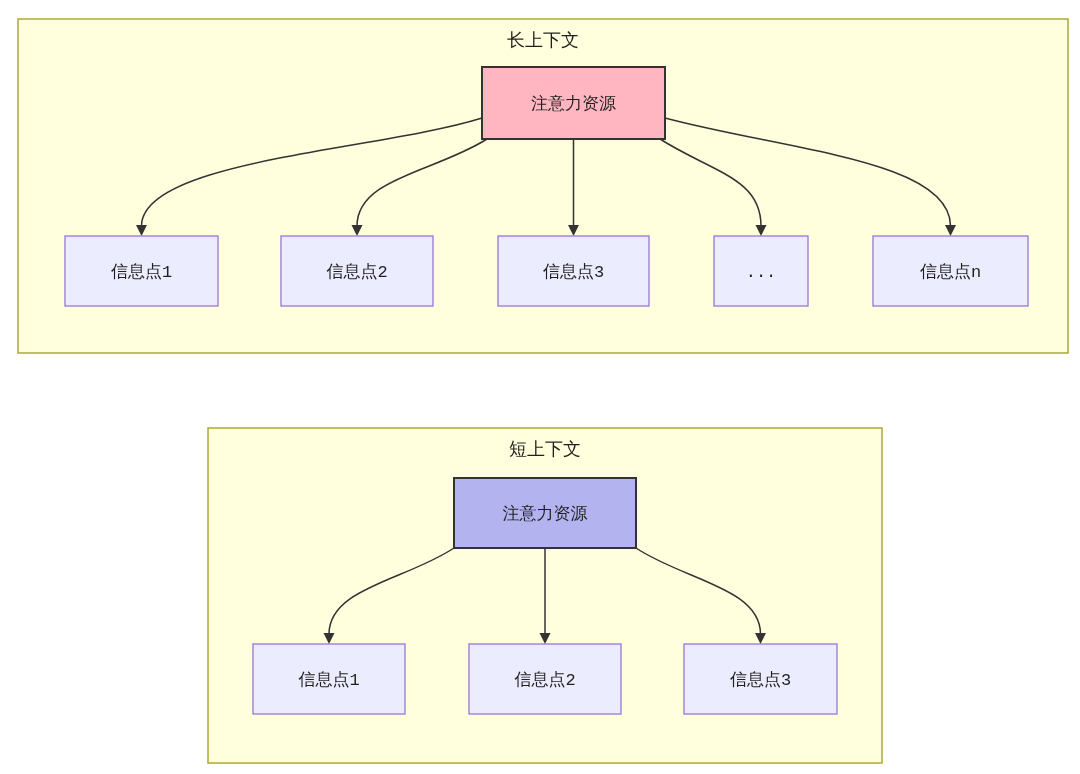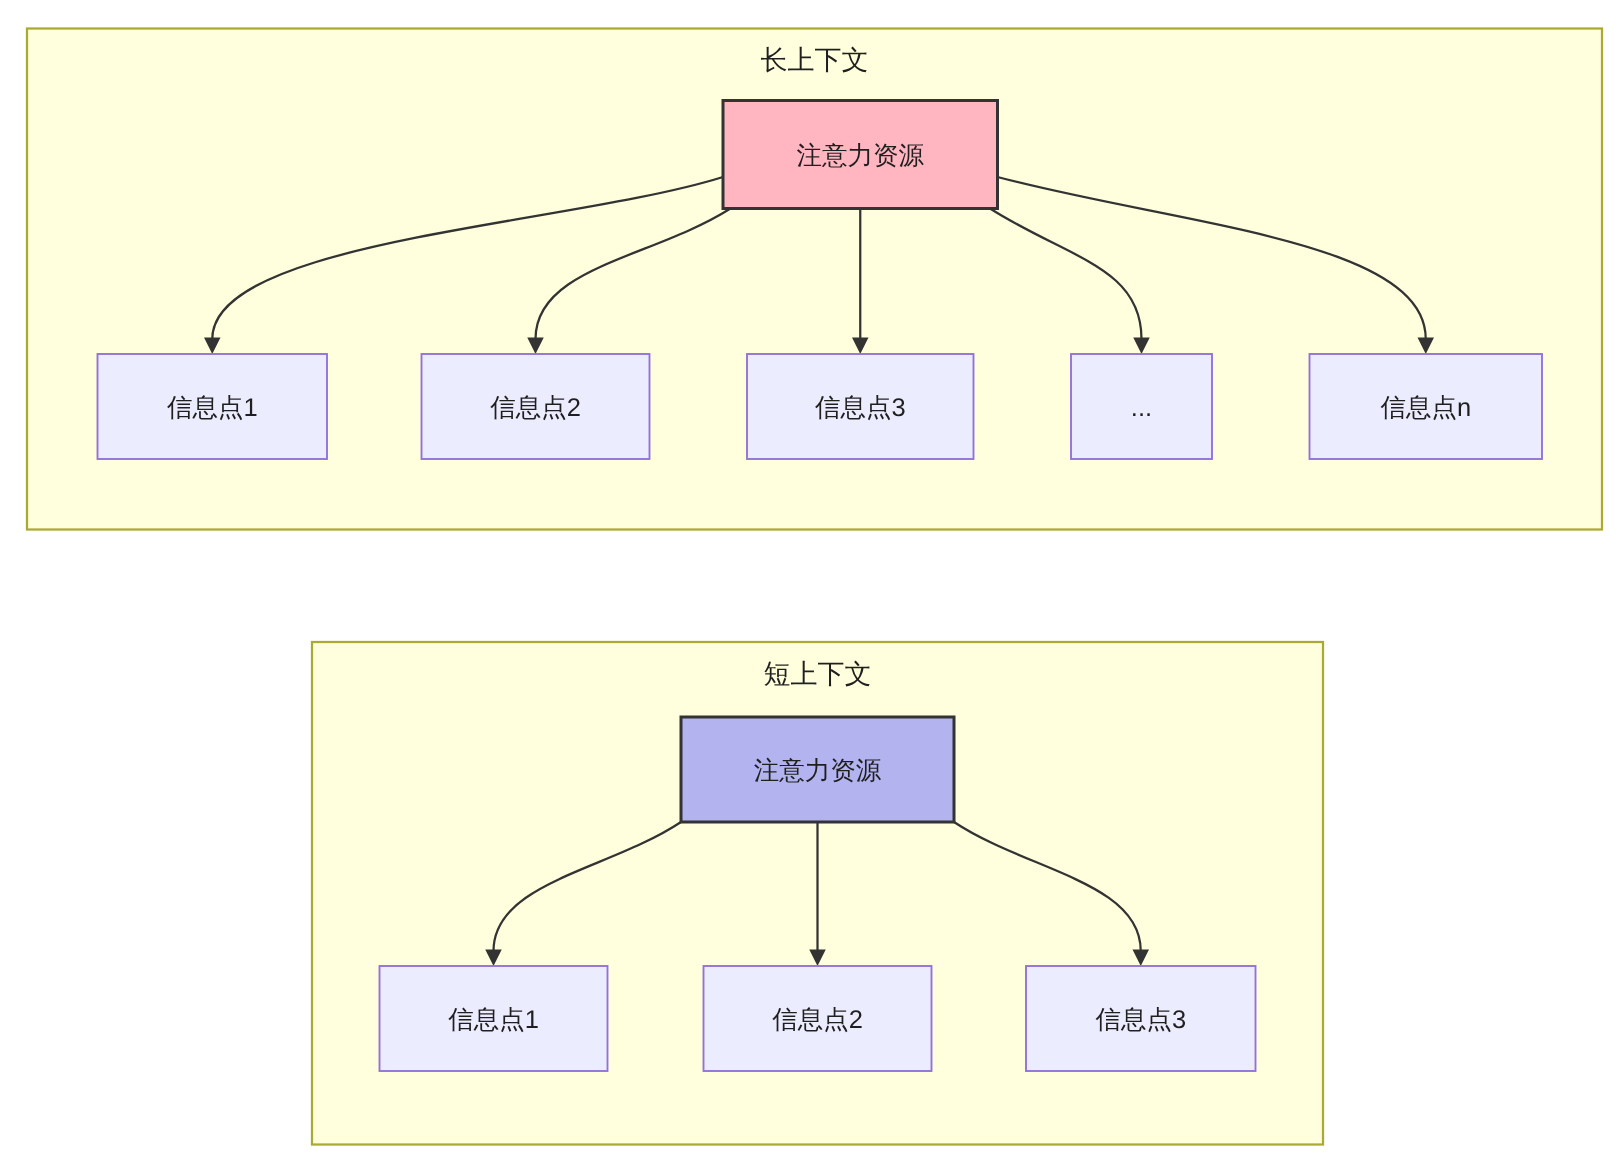--- a/index.html
+++ b/index.html
@@ -4,21 +4,21 @@
 <style>
   html, body {
     margin: 0;
     padding: 0;
     background: #ffffff;
     width: 1080px;
     height: 774px;
     overflow: hidden;
     font-family: "Liberation Sans", "DejaVu Sans", sans-serif;
   }
-  #canvas-wrap { width: 1080px; height: 622px; }
+  #canvas-wrap { width: 1080px; height: 622px; font-family: Liberation Mono, monospace; }
 
   .panel        { fill: #ffffde; stroke: #aaaa33; stroke-width: 1.5; }
   .panel-title  { fill: #1f1f1f; font-size: 18px; text-anchor: middle; }
   .root-long    { fill: #ffb6c1; stroke: #333333; stroke-width: 2; }
   .root-short   { fill: #b3b3f0; stroke: #333333; stroke-width: 2; }
   .info-box     { fill: #ececff; stroke: #9370db; stroke-width: 1.25; }
   .node-label   { fill: #1f1f1f; font-size: 17px; text-anchor: middle; }
   .edge-line    { fill: none; stroke: #333333; stroke-width: 1.5; stroke-linecap: round; }
   .arrowhead    { fill: #333333; stroke: none; }
 </style>

